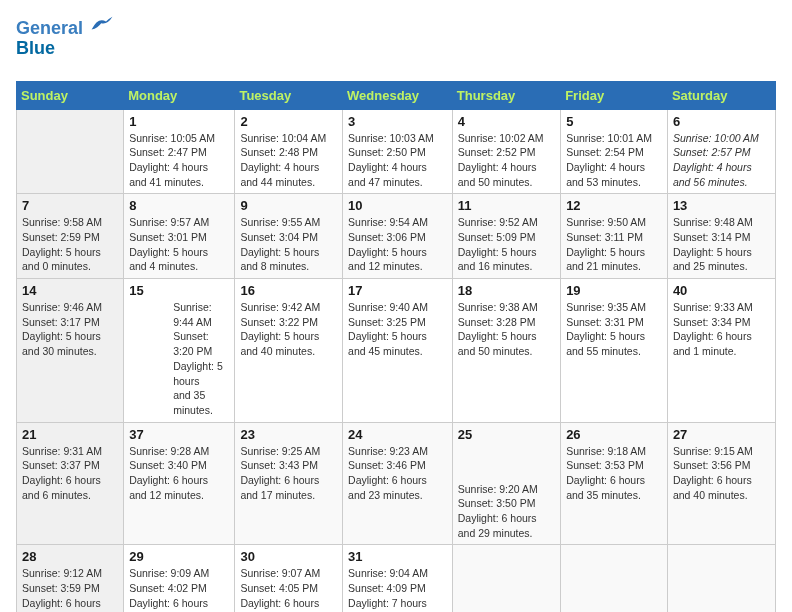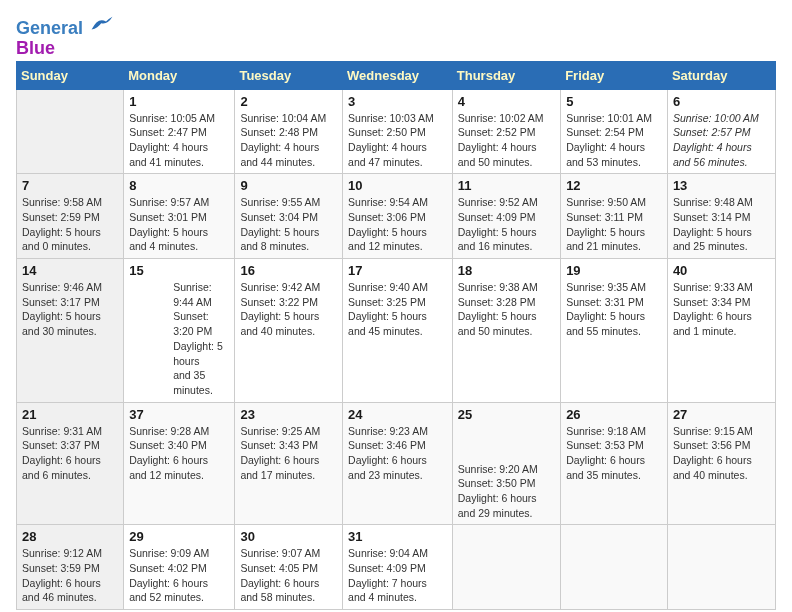--- a/index.html
+++ b/index.html
@@ -7,21 +7,21 @@
       font-family: Arial, sans-serif;
       background: #fff;
       width: 792px;
       min-height: 612px;
       padding: 16px;
     }
     .header {
       display: flex;
       justify-content: flex-start;
       align-items: flex-start;
-      margin-bottom: 2px;
+      margin-bottom: 22px;
     }
     .logo {
       display: flex;
       align-items: center;
     }
     .logo-text {
       font-size: 18px;
       font-weight: bold;
       color: #1a1a1a;
       line-height: 1.1;
@@ -47,21 +47,21 @@
       font-size: 15px;
       color: #333;
     }
     table {
       width: 100%;
       border-collapse: collapse;
       font-size: 11px;
     }
     thead tr th {
       background-color: #2a6db5;
-      color: #fef9c3;
+      color: #bef264;
       padding: 6px 4px;
       text-align: left;
       font-size: 13px;
       font-weight: bold;
       border: 1px solid #2a6db5;
     }
     tbody tr td {
       border: 1px solid #ccc;
       vertical-align: top;
       padding: 4px 5px;
@@ -95,21 +95,21 @@
 
 <div class="header">
   <div class="logo">
     <div>
       <div class="logo-text">
         <span>General</span>
         <svg class="logo-icon" viewBox="0 0 30 22" xmlns="http://www.w3.org/2000/svg">
           <path d="M2 18 Q10 2 20 8 Q24 4 28 2 Q22 12 14 10 Q10 16 2 18Z" fill="#2a6db5"></path>
         </svg>
         <br>
-        <span style="color:#a21caf;">Blue</span>
+        <span style="color:#0369a1;">Blue</span>
       </div>
     </div>
   </div>
   <div class="title-block">
   </div>
 </div>
 
 <table>
   <thead>
     <tr>
@@ -193,21 +193,21 @@
         <td>
           <span class="day-number">10</span>
           <div class="day-info" style="white-space: pre-line;">Sunrise: 9:54 AM
 Sunset: 3:06 PM
 Daylight: 5 hours
 and 12 minutes.</div>
         </td>
         <td>
           <span class="day-number">11</span>
           <div class="day-info" style="white-space: pre-line;">Sunrise: 9:52 AM
-Sunset: 4:09 PM
+Sunset: 5:09 PM
 Daylight: 5 hours
 and 16 minutes.</div>
         </td>
         <td>
           <span class="day-number">12</span>
           <div class="day-info" style="white-space: pre-line;">Sunrise: 9:50 AM
 Sunset: 3:11 PM
 Daylight: 5 hours
 and 21 minutes.</div>
         </td>

